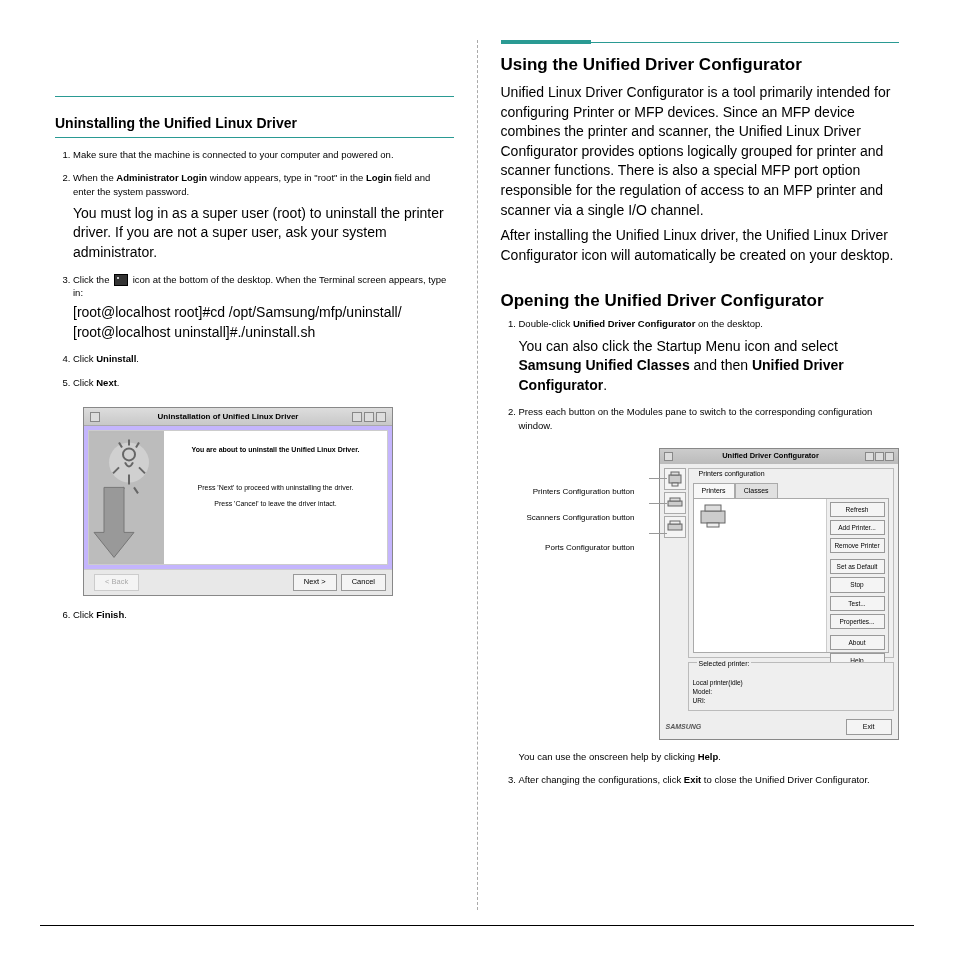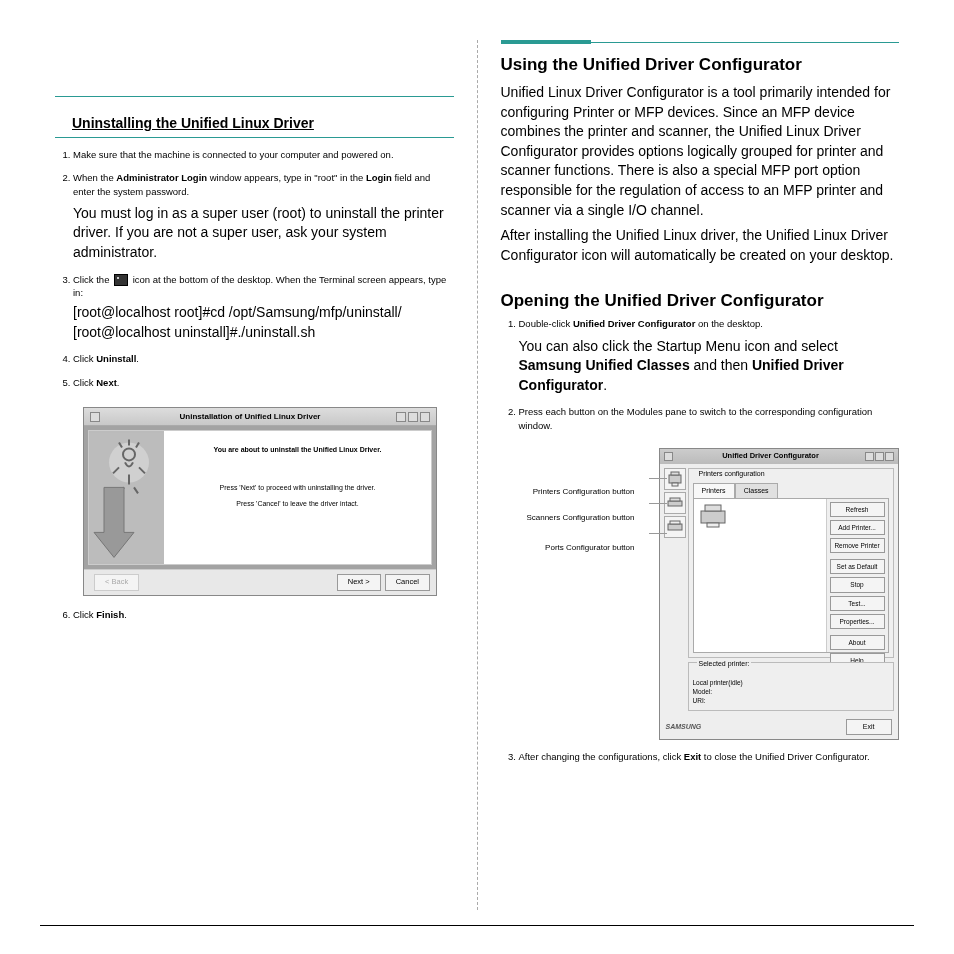--- a/index.html
+++ b/index.html
@@ -40,22 +40,21 @@
   .teal-bar {
     height: 4px;
     background: #2a9a93;
     width: 90px;
     margin-bottom: -2px;
   }
   .section-rule { border: none; border-top: 1px solid #2a9a93; }
   h3.sub-title {
     font-size: 14px;
     font-weight: bold;
-    margin: 18px 0 4px 17px;
-    text-decoration: underline;
+    margin: 18px 0 4px 0;
   }
   p { margin: 6px 0; line-height: 1.4; font-size: 14px; }
   ol { margin-left: 18px; margin-top: 6px; }
   ol li { margin-bottom: 10px; line-height: 1.4; font-size: 9.5px; }
   b { font-weight: bold; }
   .terminal-icon {
     display: inline-block;
     width: 14px; height: 12px;
     background: #333;
     border: 1px solid #000;
@@ -65,23 +64,23 @@
   }
   .terminal-icon::after {
     content: "";
     position: absolute;
     left: 2px; top: 2px;
     width: 2px; height: 2px;
     background: #ccc;
   }
   
   .uninstall-dialog {
-    width: 354px;
+    width: 310px;
     border: 1px solid #888;
-    background: #a3a3a3;
+    background: #c4b5fd;
     margin: 18px 0 0 10px;
     font-size: 7px;
   }
   .ud-titlebar {
     background: linear-gradient(#ddd,#c8c8c8);
     padding: 3px 6px;
     font-weight: bold;
     font-size: 8px;
     text-align: center;
     border-bottom: 1px solid #aaa;
@@ -481,20 +480,21 @@
 URI:</div>
                   </div>
                 </div>
               </div>
               <div class="cw-footer">
                 <div class="logo">SAMSUNG</div>
                 <div class="ebtn">Exit</div>
               </div>
             </div>
           </div>
+          <p class="switch-desc">You can use the onscreen help by clicking <b>Help</b>.</p>
         </li>
         <li>
           <span>After changing the configurations, click <b>Exit</b> to close the Unified Driver Configurator.</span>
         </li>
       </ol>
     </div>
   </div>
 
   <div class="footer-line"></div>
 </div>

